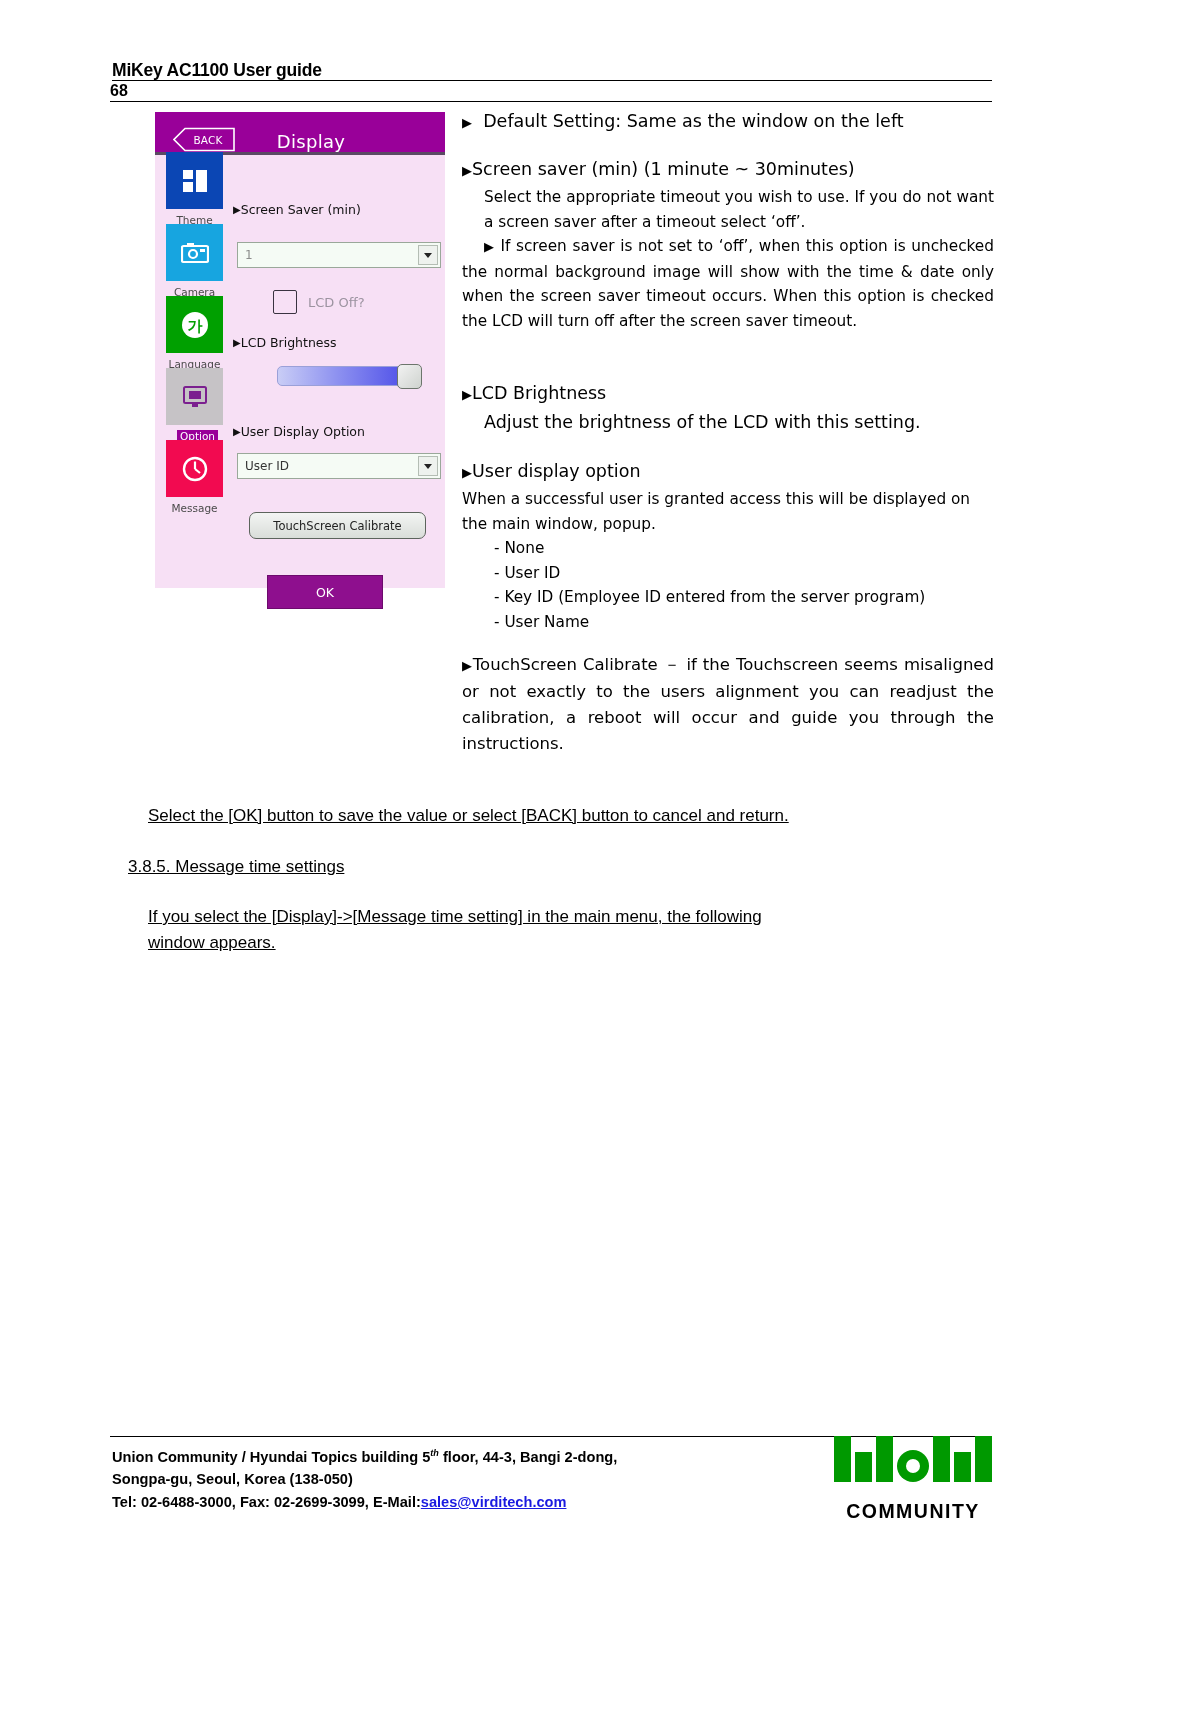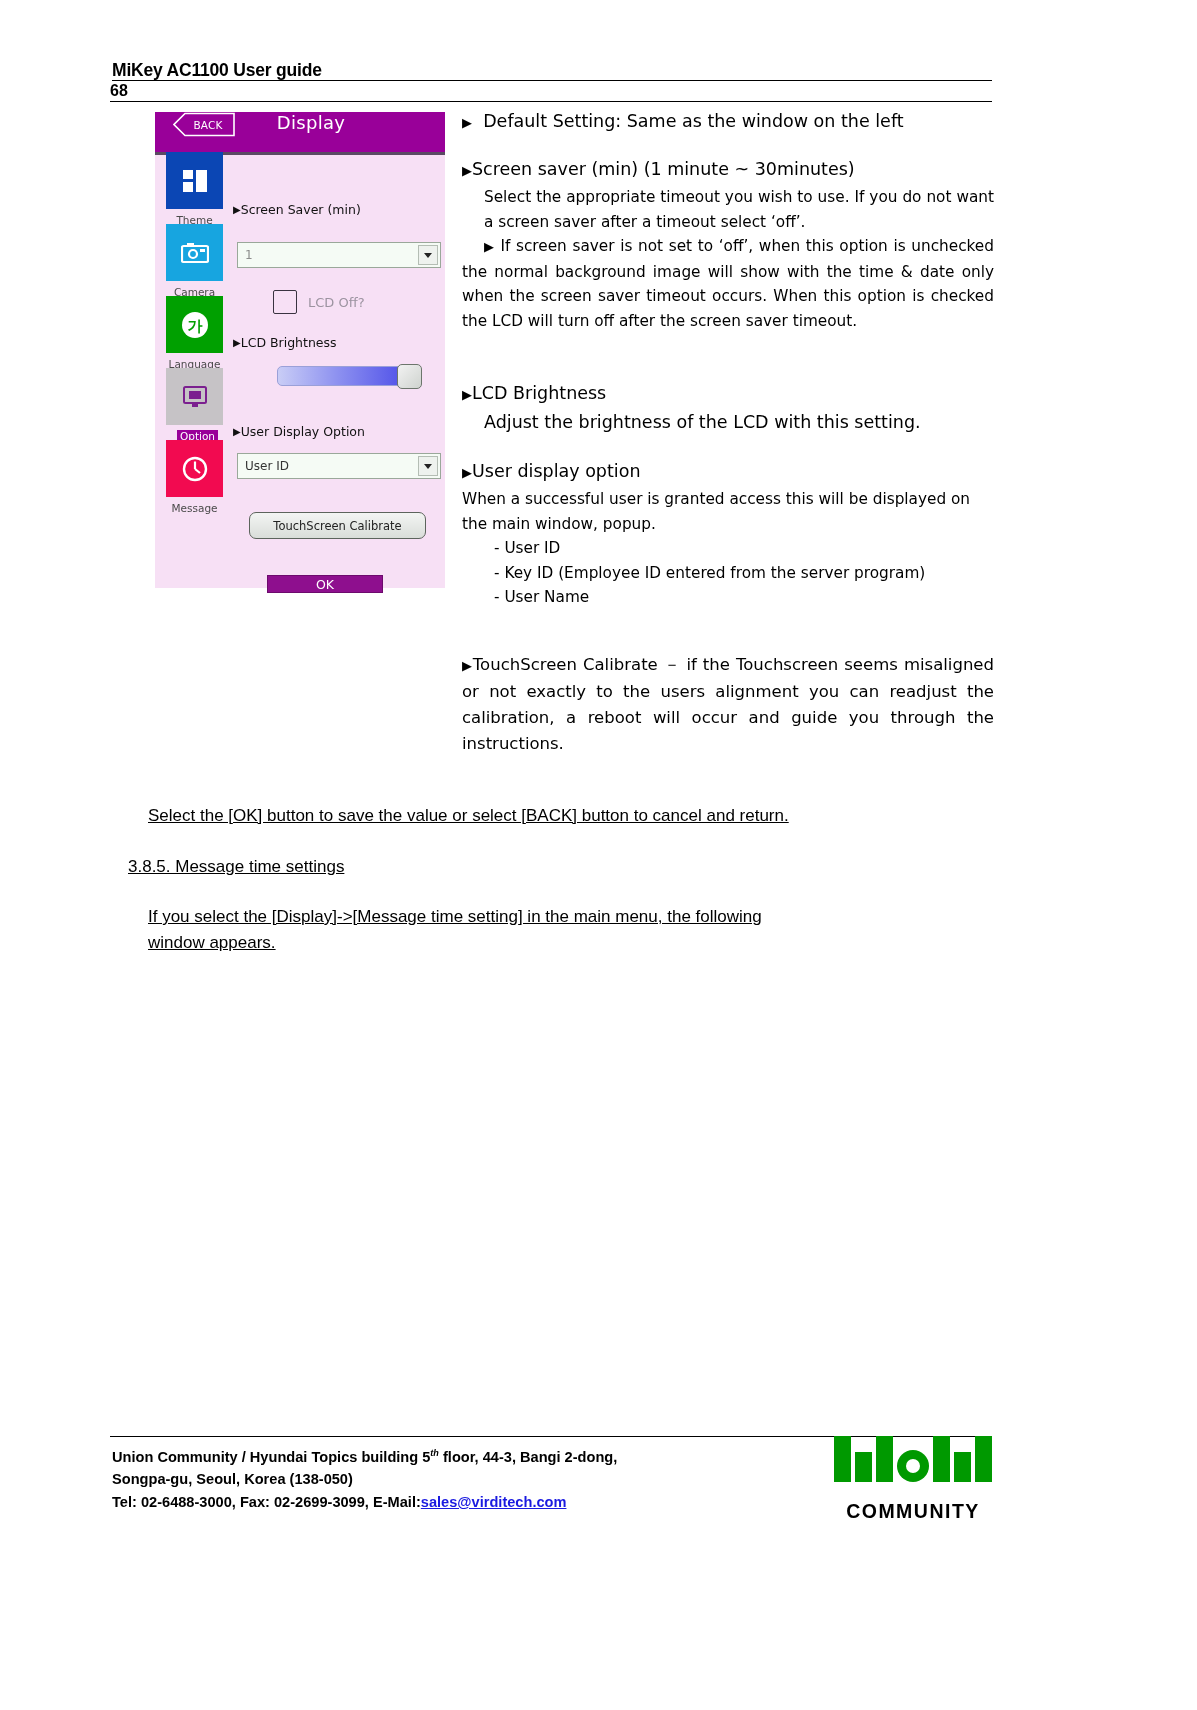--- a/index.html
+++ b/index.html
@@ -67,21 +67,21 @@
     width: 290px;
     height: 476px;
     background: #f7e0f5;
     box-sizing: border-box;
   }
   .dev-titlebar {
     position: relative;
     height: 40px;
     background: #990099;
     display: flex;
-    align-items: flex-start;
+    align-items: flex-end;
   }
   .dev-titlebar::after {
     content: "";
     position: absolute;
     left: 0; right: 0; bottom: -3px;
     height: 3px;
     background: #5a4a63;
   }
   .back-btn {
     position: relative;
@@ -244,21 +244,21 @@
     border: 1.4px solid #5c645c;
     box-sizing: border-box;
     display: flex;
     align-items: center;
     justify-content: center;
     font-size: 11.5px;
     color: #222;
   }
   .btn-ok {
     width: 116px;
-    height: 18px;
+    height: 34px;
     background: #8e0f8e;
     border: 1px solid #6d0a6d;
     box-sizing: border-box;
     display: flex;
     align-items: center;
     justify-content: center;
     color: #fff;
     font-size: 12.5px;
   }
 
@@ -505,20 +505,21 @@
   </div>
 
   <div class="rt" style="top:382px">
     <div class="hdr-line"><span class="b-tri">▶</span><span>LCD Brightness</span></div>
     <div class="hdr-line" style="padding-left:22px;margin-top:5px">Adjust the brightness of the LCD with this setting.</div>
   </div>
 
   <div class="rt" style="top:460px">
     <div class="hdr-line"><span class="b-tri">▶</span><span>User display option</span></div>
     <p class="para nj" style="margin-top:3px">When a successful user is granted access this will be displayed on the main window, popup.</p>
+    <div class="para nj indent2">- None</div>
     <div class="para nj indent2">- User ID</div>
     <div class="para nj indent2">- Key ID (Employee ID entered from the server program)</div>
     <div class="para nj indent2">- User Name</div>
   </div>
 
   <div class="rt" style="top:652px">
     <p class="para" style="font-size:16.5px;line-height:26px;margin:0"><span class="b-tri">▶</span><span>TouchScreen Calibrate － if the Touchscreen seems misaligned or not exactly to the users alignment you can readjust the calibration, a reboot will occur and guide you through the instructions.</span></p>
   </div>
 
   <div class="low" style="left:148px;top:806px;width:850px">Select the [OK] button to save the value or select [BACK] button to cancel and return.</div>

